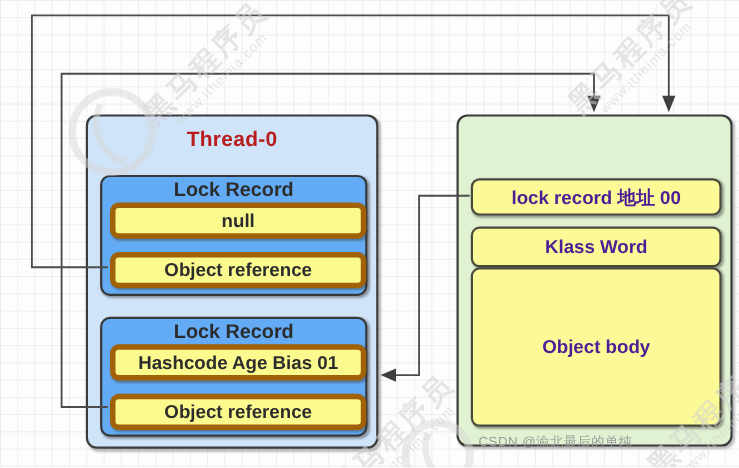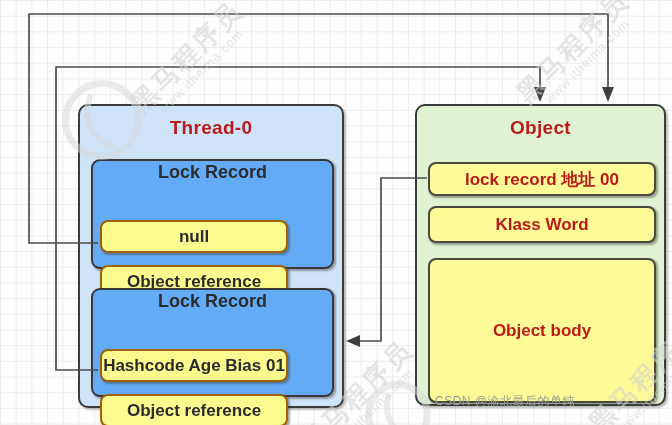--- a/index.html
+++ b/index.html
@@ -31,38 +31,38 @@
     box-shadow:1.5px 1.5px 2px rgba(60,60,60,.45);
     padding-left:20px;
   }
   .record-1{top:53px;height:110px;}
   .record-2{top:182px;height:109px;}
   .record-title{
     position:absolute;left:0;right:0;top:1px;text-align:center;
     font-size:18px;font-weight:bold;color:#2c2c2c;
   }
   .slot{
-    position:absolute;left:7px;width:188px;height:33px;box-sizing:border-box;
-    background:#fbfa8f;border:2px solid #a16207;border-radius:8px;
+    position:absolute;left:7px;width:233px;height:33px;box-sizing:border-box;
+    background:#fbfa8f;border:5px solid #a16207;border-radius:8px;
     box-shadow:1.5px 1.5px 2px rgba(60,60,60,.45);
     display:flex;align-items:center;justify-content:center;
-    font-size:17px;font-weight:bold;color:#2c2c2c;white-space:nowrap;margin-top:36px;
+    font-size:17px;font-weight:bold;color:#2c2c2c;white-space:nowrap;
   }
   .slot-a{top:23px;}
   .slot-b{top:68px;}
   .field{
     position:absolute;left:11px;width:228px;box-sizing:border-box;
     background:#fbfa96;border:2px solid #49493e;border-radius:8px;
     box-shadow:1.5px 1.5px 2px rgba(60,60,60,.45);
     display:flex;align-items:center;justify-content:center;
-    font-size:17px;font-weight:bold;color:#b91c1c;white-space:nowrap;
+    font-size:17px;font-weight:bold;color:#4c1d95;white-space:nowrap;
   }
   .field-addr{top:56px;height:34px;}
   .field-klass{top:100px;height:37px;}
-  .field-body{top:152px;height:145px;}
+  .field-body{top:137px;height:145px;}
   
   .wires{position:absolute;left:0;top:0;z-index:3;pointer-events:none;}
   .wires path{fill:none;stroke:#4c4c4c;stroke-width:1.7px;}
   .wires polygon{fill:#3f3f3f;stroke:none;}
   
   .wm{
     position:absolute;z-index:4;pointer-events:none;opacity:.55;color:#d2d2d2;
     text-align:center;transform:translate(-50%,-50%) rotate(-45deg);width:190px;
   }
   .wm .brand{font-size:26px;font-weight:bold;letter-spacing:3px;line-height:1.05;}
@@ -106,21 +106,20 @@
     </div>
 
     <div class="record record-2">
       <div class="record-title">Lock Record</div>
       <div class="slot slot-a">Hashcode Age Bias 01</div>
       <div class="slot slot-b">Object reference</div>
     </div>
   </div>
 
   <div class="node object-box">
-    <div class="panel-title">Object</div>
     <div class="field field-addr">lock record 地址 00</div>
     <div class="field field-klass">Klass Word</div>
     <div class="field field-body">Object body</div>
   </div>
 
   <div class="wm" style="left:192px;top:62px;">
     <div class="brand">黑马程序员</div>
     <div class="site">www.itheima.com</div>
   </div>
   <div class="wm" style="left:578px;top:52px;">

